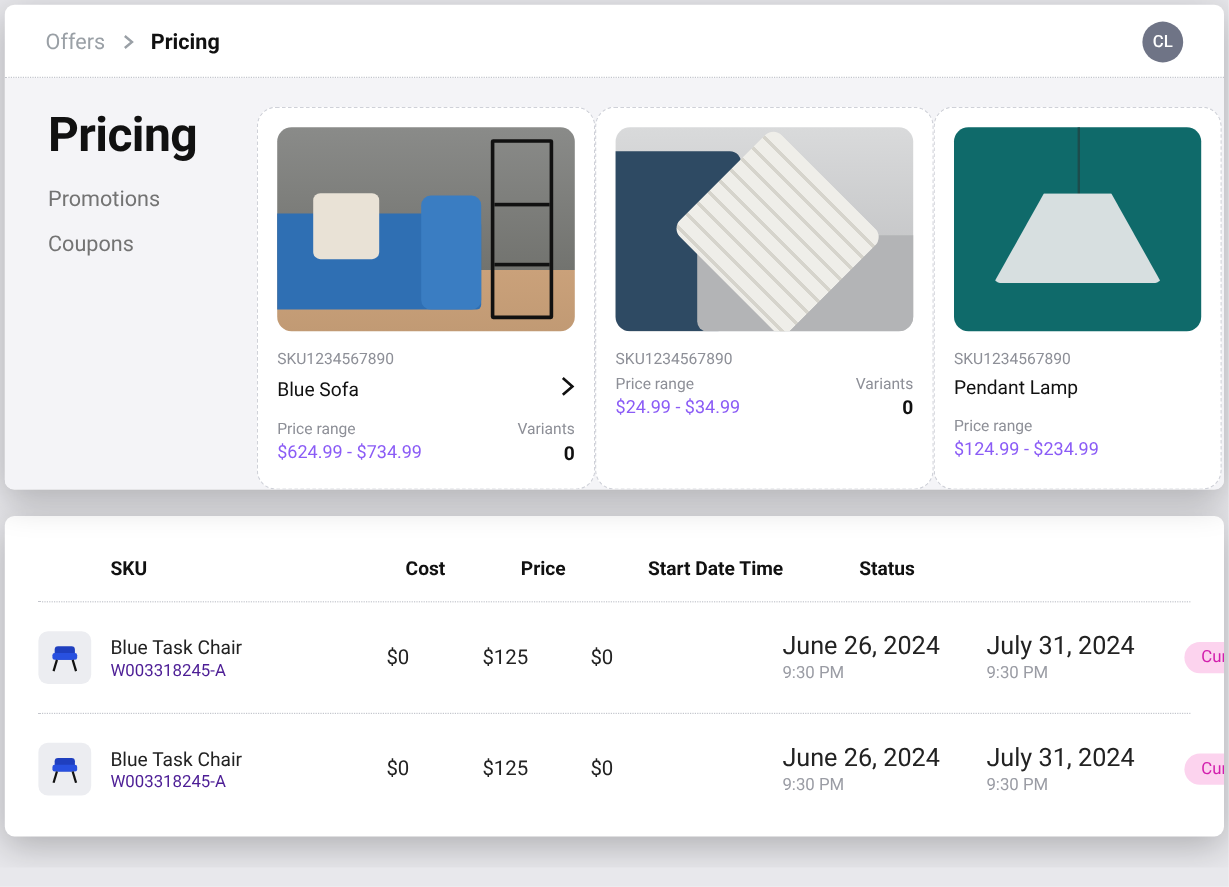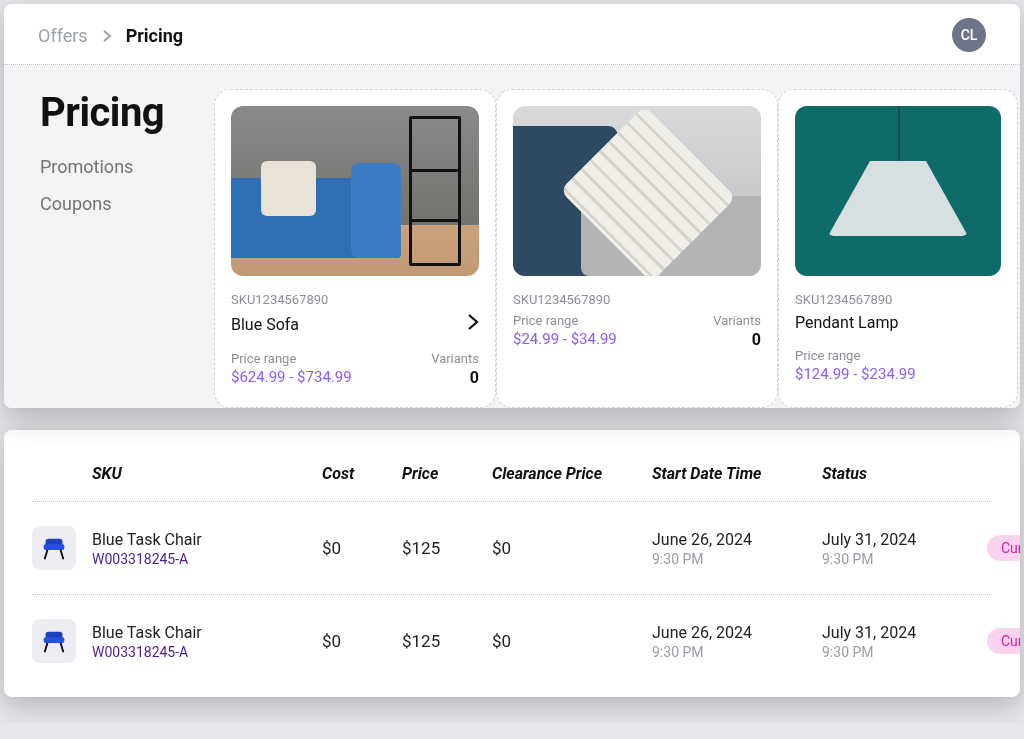--- a/index.html
+++ b/index.html
@@ -72,30 +72,30 @@
   .pillow { position:absolute; left:70px; top:28px; width:130px; height:120px; background:#efeee9; border-radius:10px; transform:rotate(45deg);
             background-image: repeating-linear-gradient(180deg,#efeee9 0 10px,#d6d4cc 10px 13px); }
 
   .img-lamp { background:#0f6a6a; position:relative; }
   .lamp-cord { position:absolute; left:50%; top:0; width:2px; height:60px; background:#1c4c4c; }
   .lamp-shade { position:absolute; left:50%; top:55px; transform:translateX(-50%); width:140px; height:75px;
                 background:#d7dfe0; clip-path: polygon(30% 0, 70% 0, 100% 100%, 0 100%); border-radius:6px; }
 
   
   .table-panel { padding: 24px 28px 10px; }
-  .thead { display:grid; grid-template-columns: 230px 80px 90px 160px 170px 165px 90px; gap:0; padding: 10px 0 18px 60px; font-style: italic; }
+  .thead { display:grid; grid-template-columns: 230px 80px 90px 160px 170px 165px 90px; gap:16px; padding: 10px 0 18px 60px; }
   .thead div { font-size:16px; font-weight:700; color:#111; }
   .trow-wrap { border-top:1px dotted #c3c5cc; }
   .trow { display:grid; grid-template-columns: 60px 230px 80px 90px 160px 170px 165px 90px; align-items:center; padding: 24px 0; }
   .thumb { width:44px; height:44px; border-radius:8px; background:#ecedf1; display:flex; align-items:center; justify-content:center; }
   .thumb svg { width:30px; height:30px; }
   .sku-cell .pname { font-size:16px; color:#222; }
   .sku-cell .psku { font-size:14px; color:#4c1d95; margin-top:2px; }
   .cell { font-size:17px; color:#222; }
-  .dt .date { font-size:16px; color:#222; }
+  .dt .date { font-size:21px; color:#222; }
   .dt .time { font-size:14px; color:#9a9ca4; margin-top:2px; }
   .badge { display:inline-block; background:#fcd3ee; color:#d21ead; font-size:14px; padding:5px 14px; border-radius:999px; }
 
 </style>
 </head>
 <body>
 
 <div class="panel top-panel">
   <div class="header">
     <div class="breadcrumb">
@@ -185,21 +185,20 @@
 
     </div>
   </div>
 </div>
 
 <div class="panel table-panel">
   <div class="thead">
     <div>SKU</div>
     <div>Cost</div>
     <div>Price</div>
-    <div>Clearance Price</div>
     <div>Start Date Time</div>
     <div>Status</div>
   </div>
 
   <div class="trow-wrap">
     <div class="trow">
       <div class="thumb">
         <svg viewBox="0 0 32 32">
             <rect x="7" y="6" width="18" height="12" rx="3" fill="#1f3fbf"></rect>
             <rect x="5" y="12" width="22" height="6" rx="2" fill="#2850e0"></rect>

